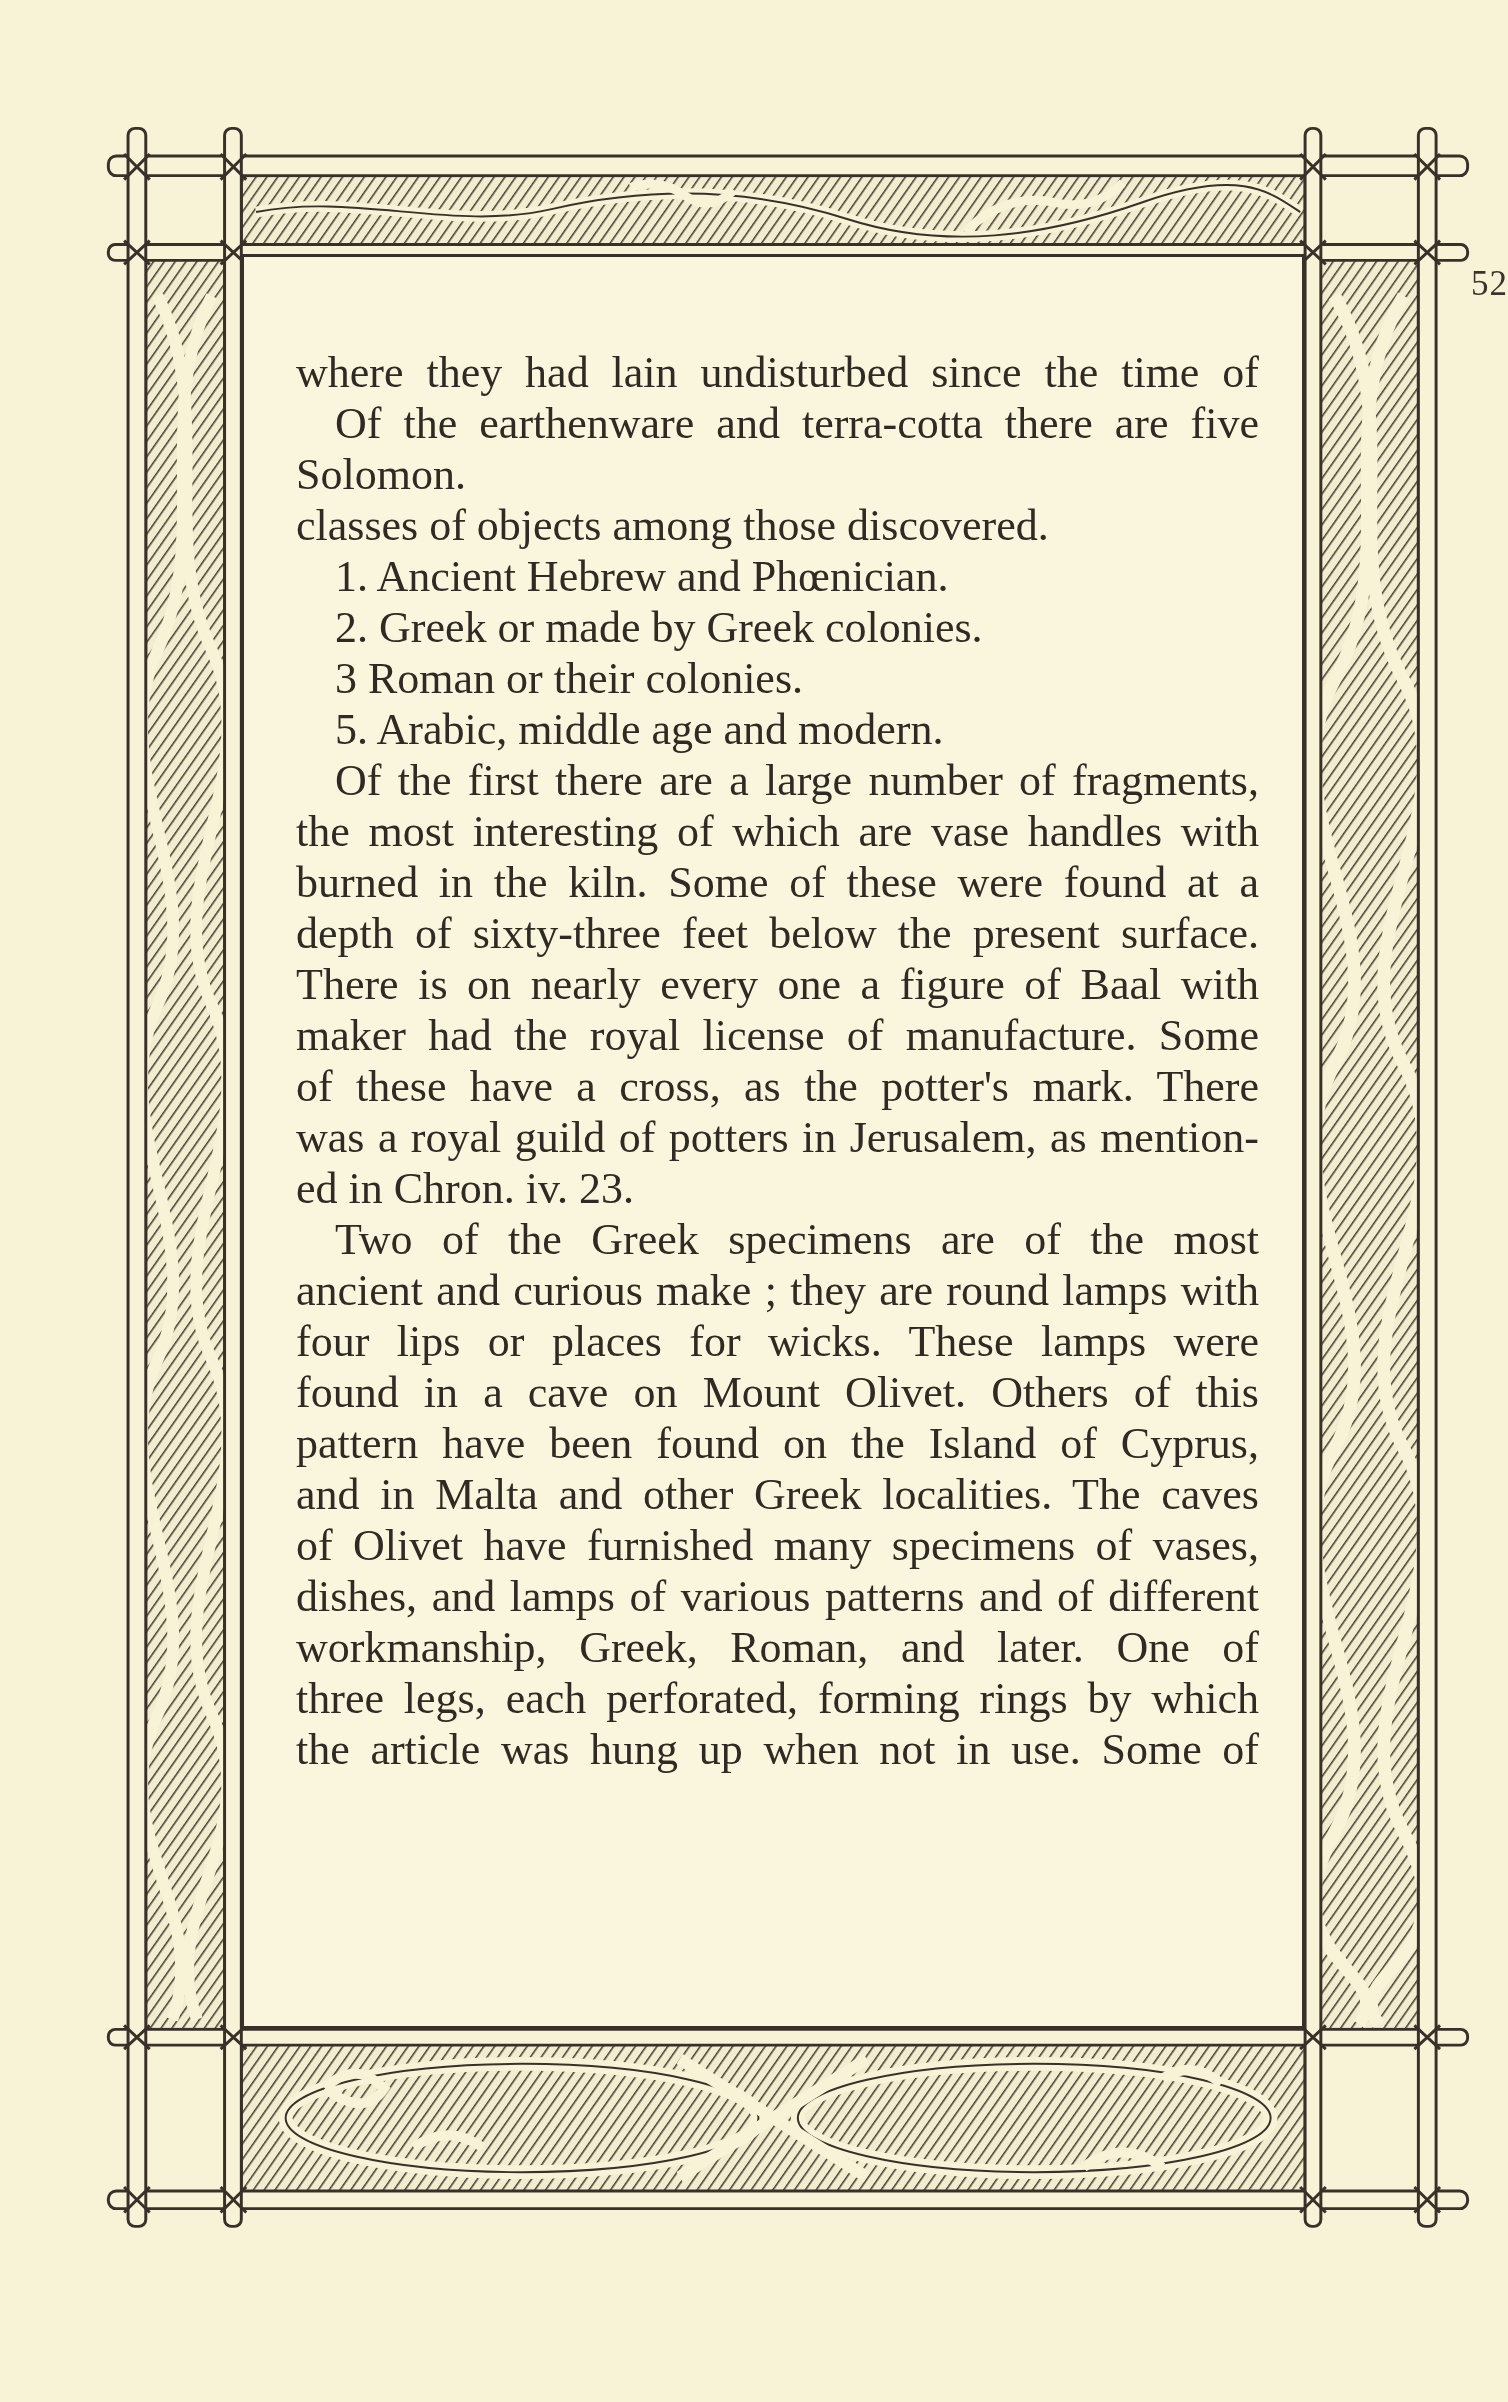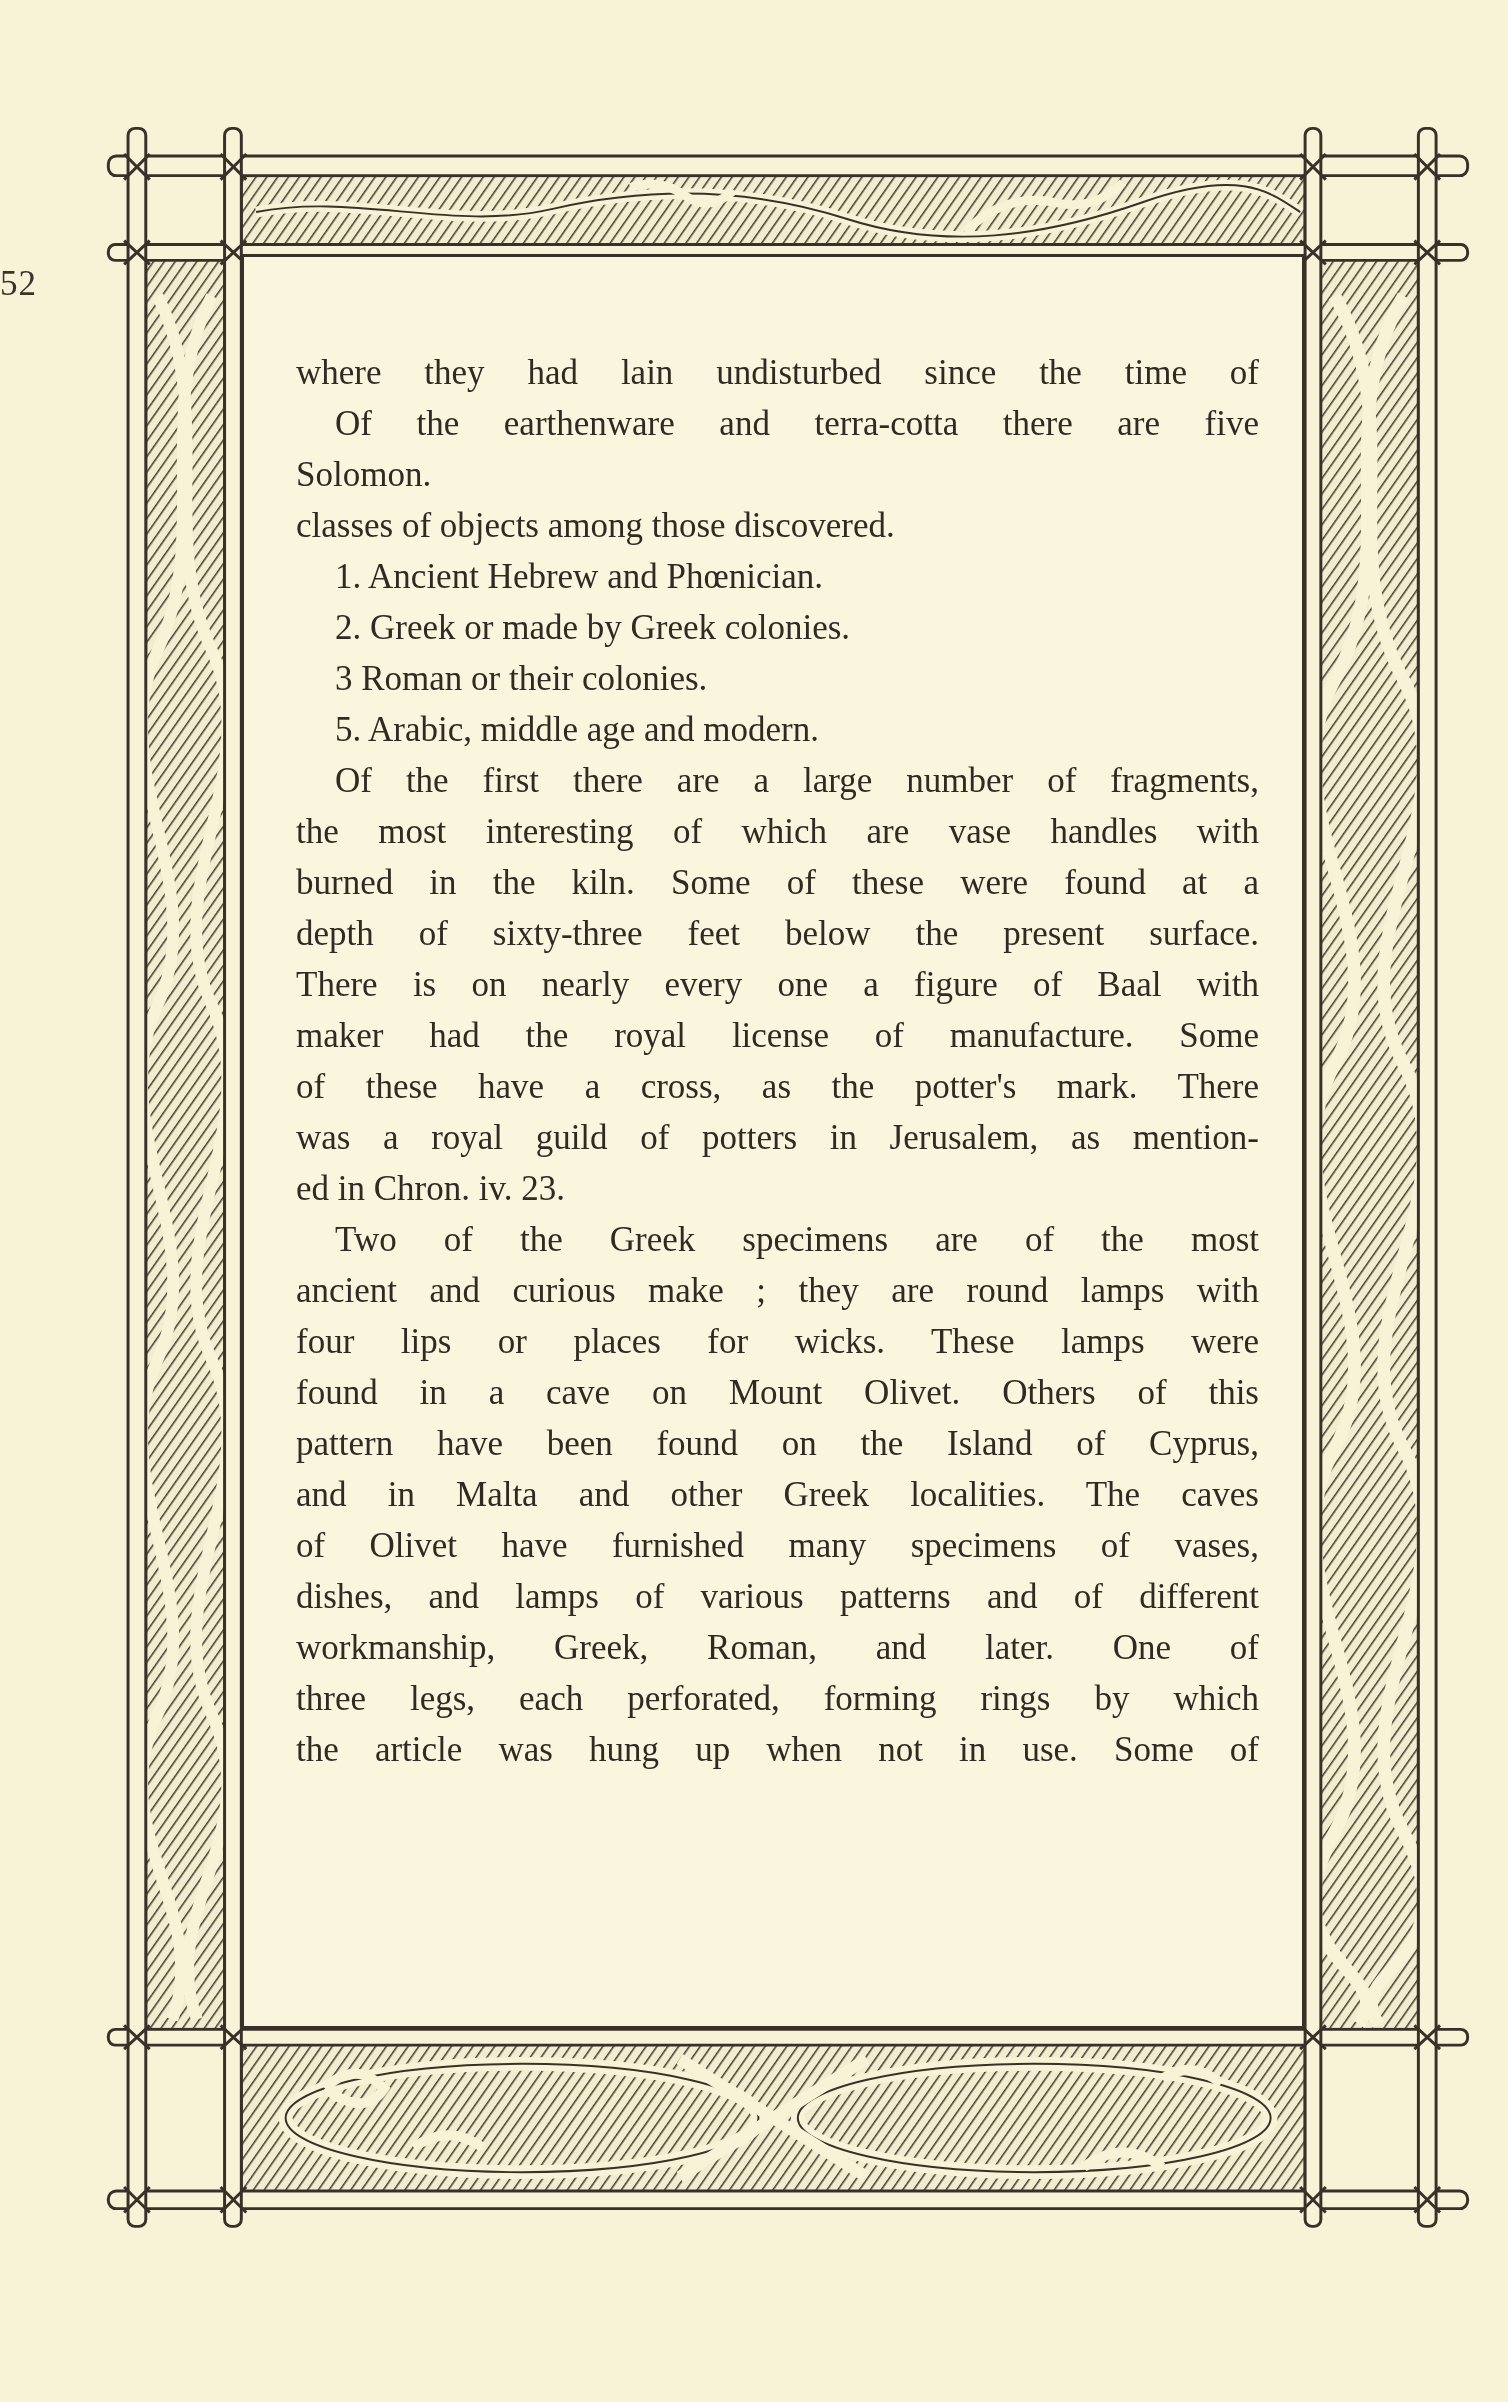--- a/index.html
+++ b/index.html
@@ -17,30 +17,30 @@
       left: 241px; top: 254px;
       width: 1064px; height: 1775px;
       background: #faf5dd;
       border: 3px solid #3a302a;
       box-sizing: border-box;
     }
     .page-number {
       position: absolute;
       left: 0; width: 100%;
       top: 264px;
-      text-align: left;
+      text-align: right;
       font-size: 35px;
       letter-spacing: 1px;
       color: #3a342c;
     }
     .text-block {
       position: absolute;
       left: 296px; top: 347px;
       width: 963px;
-      font-size: 35px;
+      font-size: 44px;
       line-height: 51px;
       color: #2f2a23;
     }
     .line {
       display: block;
       white-space: nowrap;
       text-align: justify;
       text-align-last: justify;
       height: 51px;
     }

